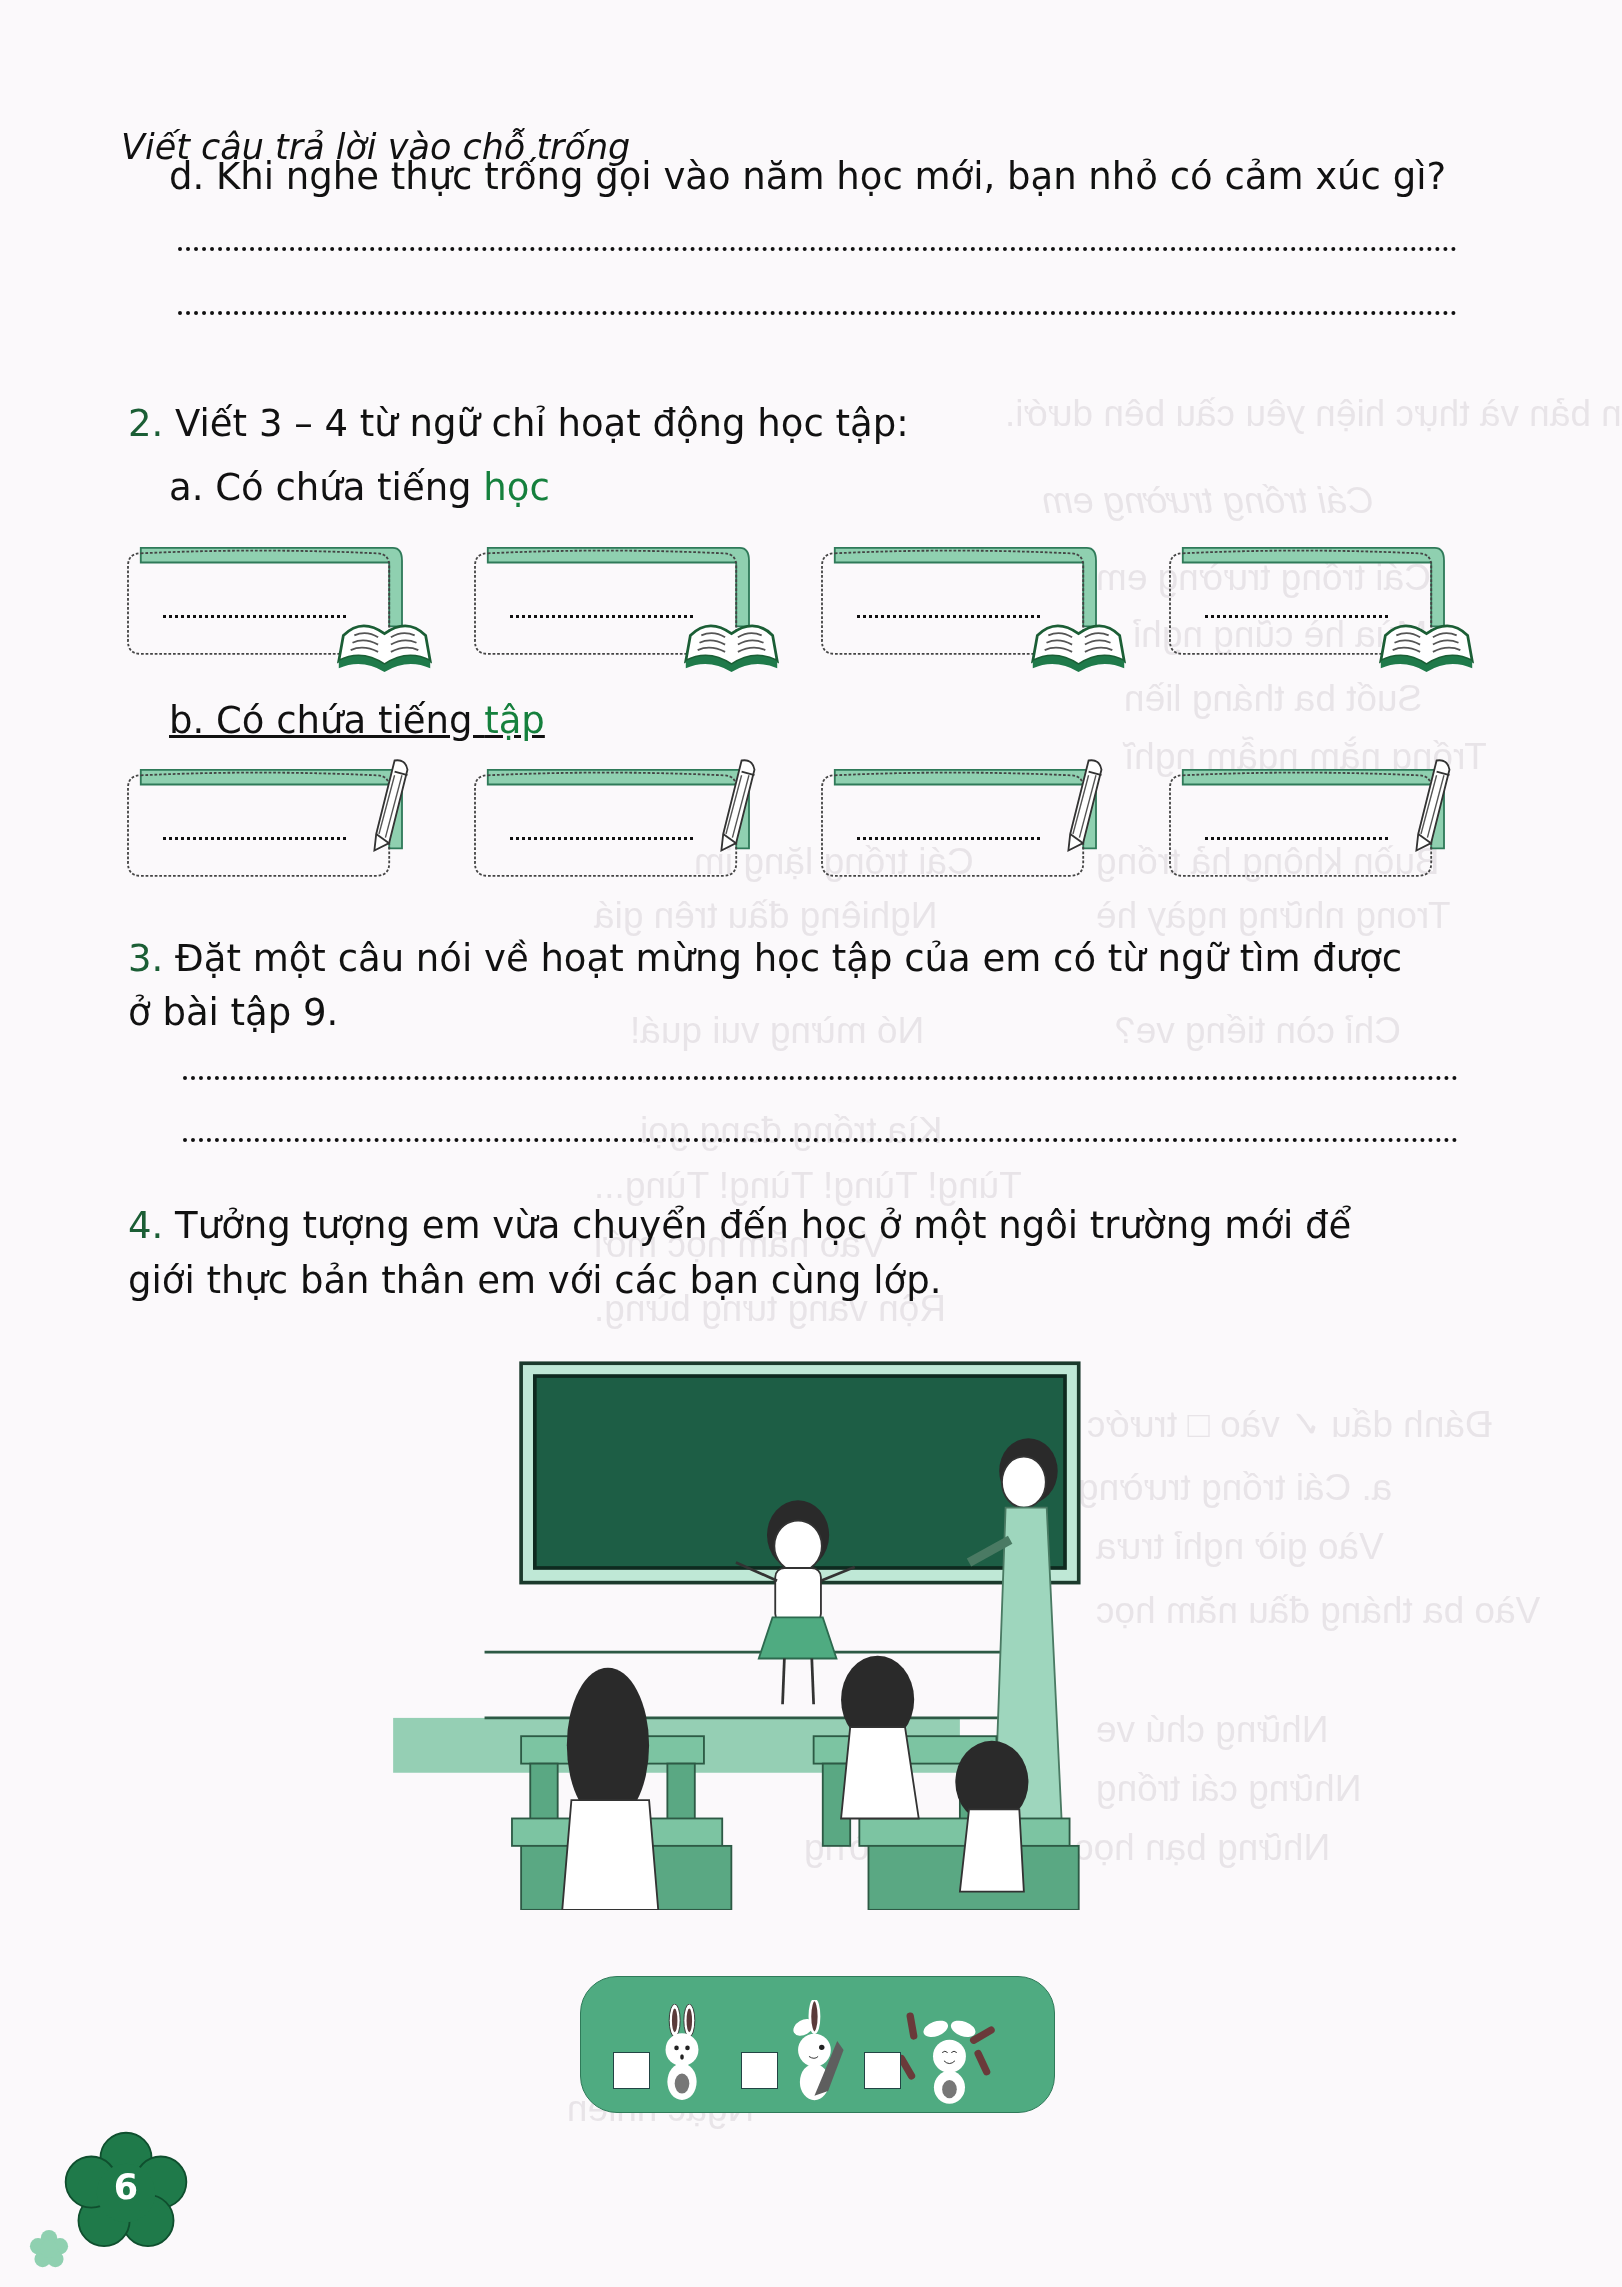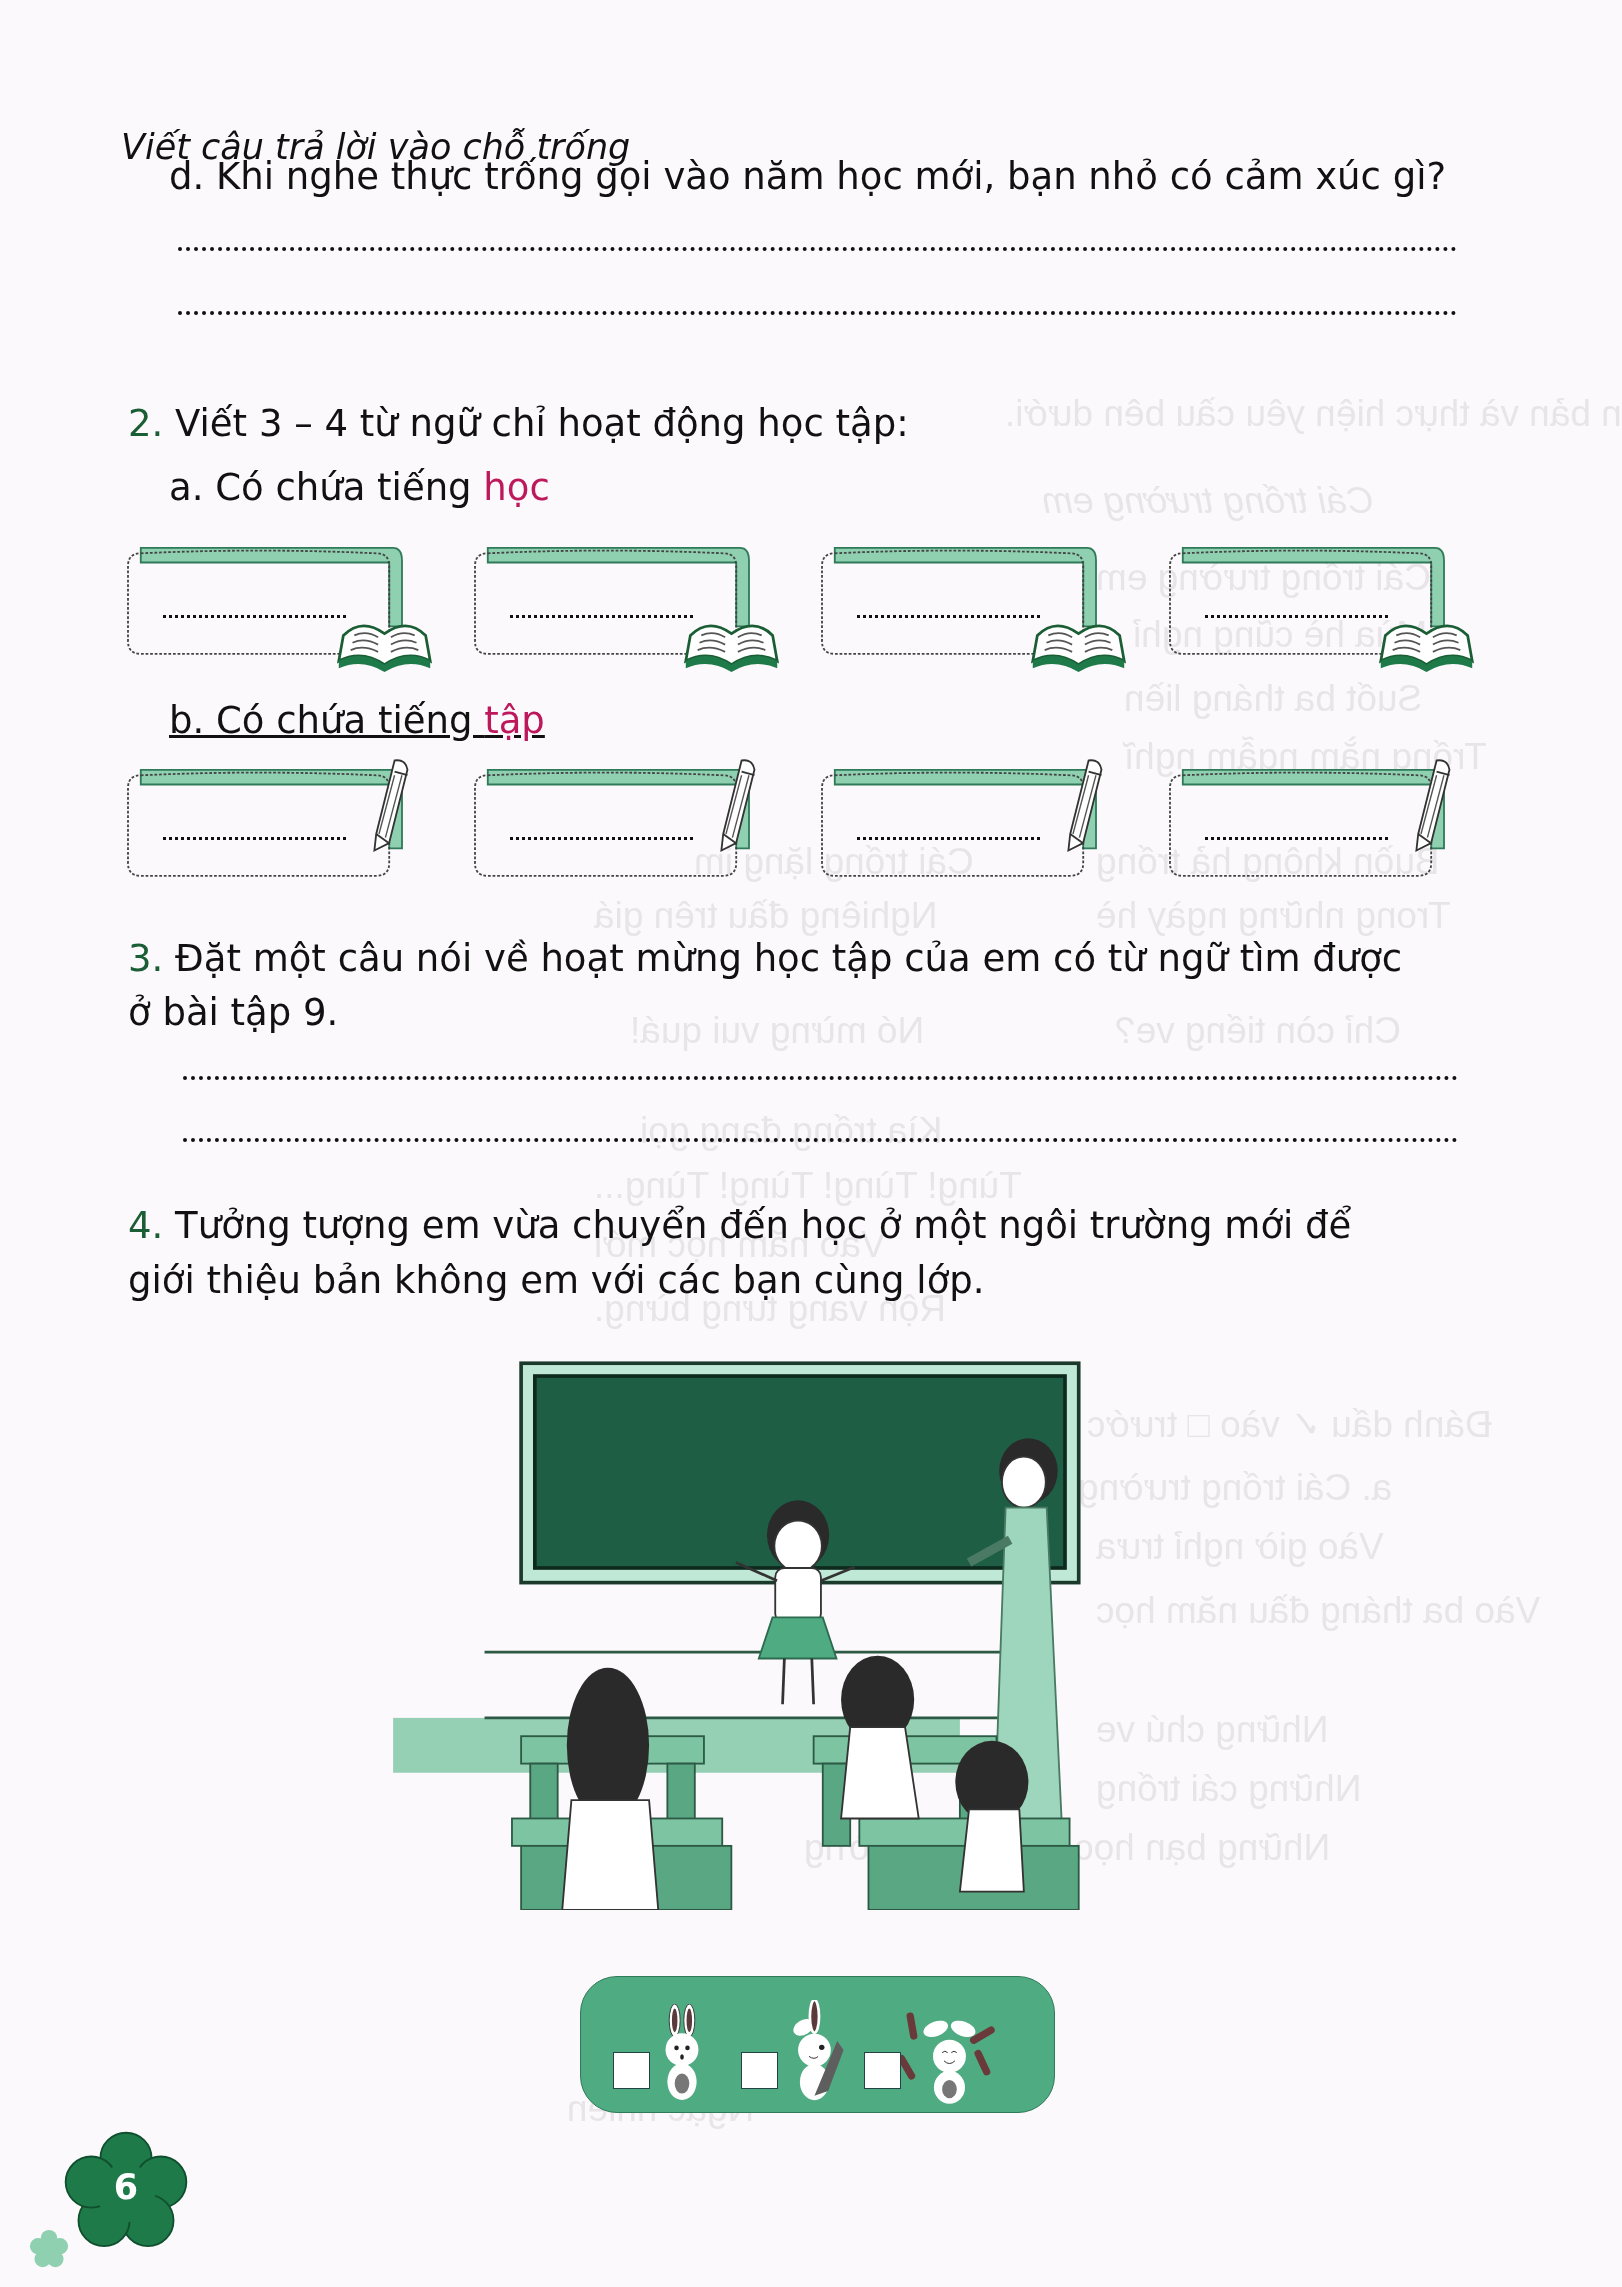--- a/index.html
+++ b/index.html
@@ -5,21 +5,21 @@
   html,body{margin:0;padding:0;}
   body{width:1623px;height:2288px;background:#fbf9fb;position:relative;overflow:hidden;
        font-family:"DejaVu Sans","Liberation Sans",sans-serif;color:#111;}
   .abs{position:absolute;}
   .bleed{position:absolute;color:#d9d4d9;font-family:"Liberation Sans",sans-serif;font-size:37px;
          transform:scaleX(-1);white-space:nowrap;opacity:.55;}
   .instr{font-style:italic;font-size:35px;margin-top:36px;}
   .q{font-size:37px;}
   .qb{font-size:37px;font-weight:normal;text-align:right;}
   .num{color:#1b5e35;}
-  .green-word{color:#be185d;}
+  .green-word{color:#15803d;}
   .dots{position:absolute;height:0;border-bottom:4.6px dotted #111;}
   .box{position:absolute;width:283px;height:114px;}
   .box svg{position:absolute;left:0;top:0;overflow:visible;}
   .box .bd{position:absolute;left:35px;top:71px;width:183px;height:0;border-bottom:3.7px dotted #111;}
   .page-flower{position:absolute;}
 </style>
 </head>
 <body>
 
 <div>
@@ -198,21 +198,21 @@
   <span>Đặt một câu nói về hoạt mừng học tập của em có từ ngữ tìm được</span>
 </div>
 <div class="abs qb" style="left:128px;top:991px;">ở bài tập 9.</div>
 <div class="dots" style="left:183px;top:1076px;width:1275px;"></div>
 <div class="dots" style="left:183px;top:1138px;width:1275px;"></div>
 
 <div class="abs qb" style="left:128px;top:1204px;">
   <span class="num">4.</span>
   <span>Tưởng tượng em vừa chuyển đến học ở một ngôi trường mới để</span>
 </div>
-<div class="abs qb" style="left:128px;top:1259px;">giới thiệu bản không em với các bạn cùng lớp.</div>
+<div class="abs qb" style="left:128px;top:1259px;">giới thực bản thân em với các bạn cùng lớp.</div>
 
 <div class="abs" style="left:384px;top:1343px;width:713px;height:567px;">
   <svg width="713" height="567" viewBox="0 0 780 620">
 
     <rect x="10" y="410" width="620" height="60" fill="#7cc4a2" opacity=".8"></rect>
     <line x1="110" y1="338" x2="700" y2="338" stroke="#2d5a45" stroke-width="3"></line>
     <line x1="110" y1="410" x2="700" y2="410" stroke="#2d5a45" stroke-width="3"></line>
 
     <rect x="150" y="22" width="610" height="240" fill="#bfe8d6" stroke="#1b3a2c" stroke-width="4"></rect>
     <rect x="165" y="36" width="580" height="210" fill="#1d5e45" stroke="#0e2a1f" stroke-width="4"></rect>

